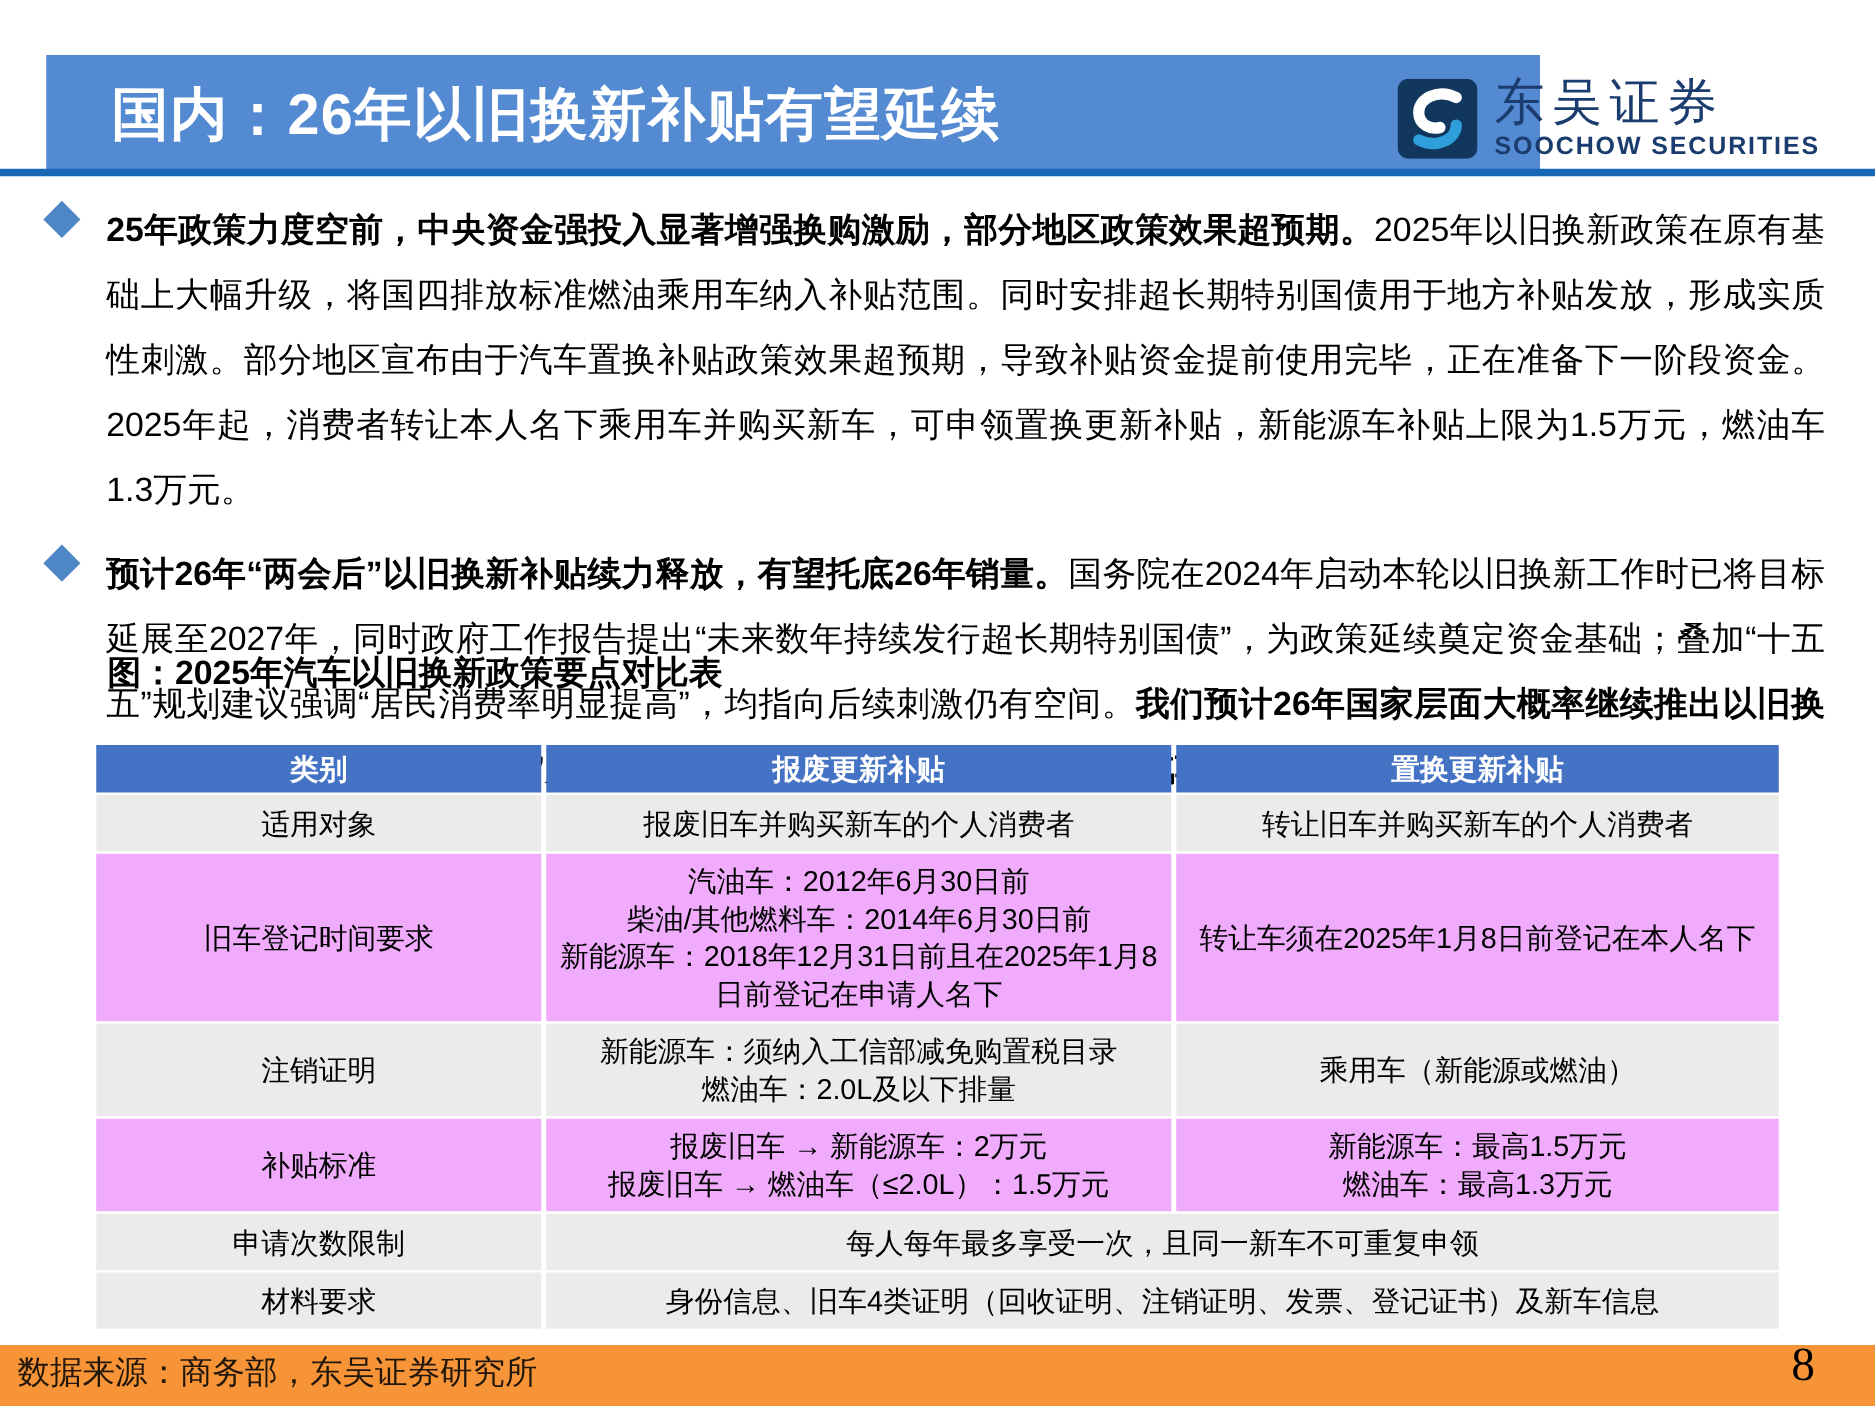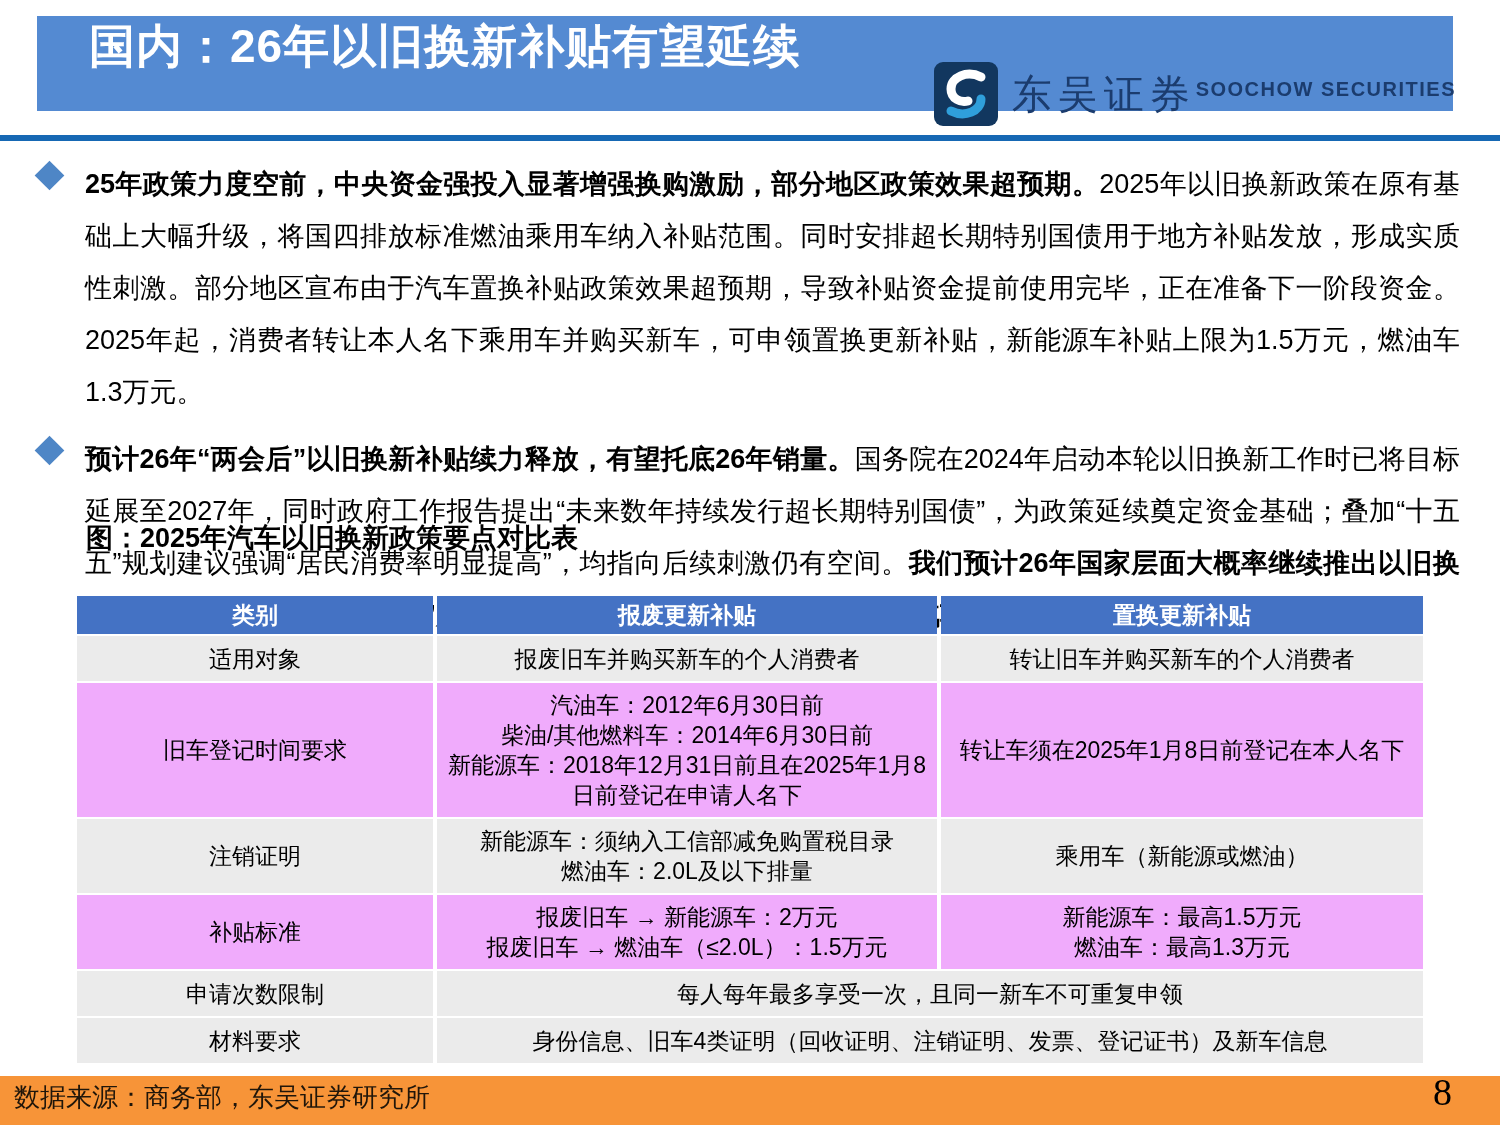--- a/index.html
+++ b/index.html
@@ -4,33 +4,33 @@
 <style>
   html,body{margin:0;padding:0;}
   body{
     width:1500px;height:1125px;position:relative;overflow:hidden;
     background:#ffffff;
     font-family:"Liberation Sans","DejaVu Sans",sans-serif;
     color:#000;
   }
   
   .top-bar{
-    position:absolute;left:37px;top:16px;width:1416px;height:95px;
-    background:#548AD2;display:flex;
+    position:absolute;left:37px;top:44px;width:1195px;height:95px;
+    background:#548AD2;display:flex;align-items:center;
   }
   .top-bar .title{
     color:#fff;font-size:46px;font-weight:bold;padding-left:52px;
     letter-spacing:1px;white-space:nowrap;
   }
   
   .logo{
     position:absolute;right:44px;top:62px;display:flex;align-items:center;gap:14px;
   }
   .logo-icon{width:64px;height:64px;display:block;}
-  .logo-text{display:flex;line-height:1;}
+  .logo-text{display:flex;flex-direction:column;line-height:1;}
   .logo-cn{font-size:40px;color:#1B3C6E;letter-spacing:6px;font-weight:500;}
   .logo-en{font-size:20px;color:#1B3C6E;font-weight:bold;letter-spacing:1.5px;margin-top:5px;}
   
   .divider{
     position:absolute;left:0;top:135px;width:1500px;height:6px;background:#1668B4;
   }
   
   .bullets{position:absolute;left:85px;top:158px;width:1375px;}
   .bullet{position:relative;margin-bottom:15px;font-size:27px;line-height:52px;text-align:justify;}
   .bullet .diamond{

